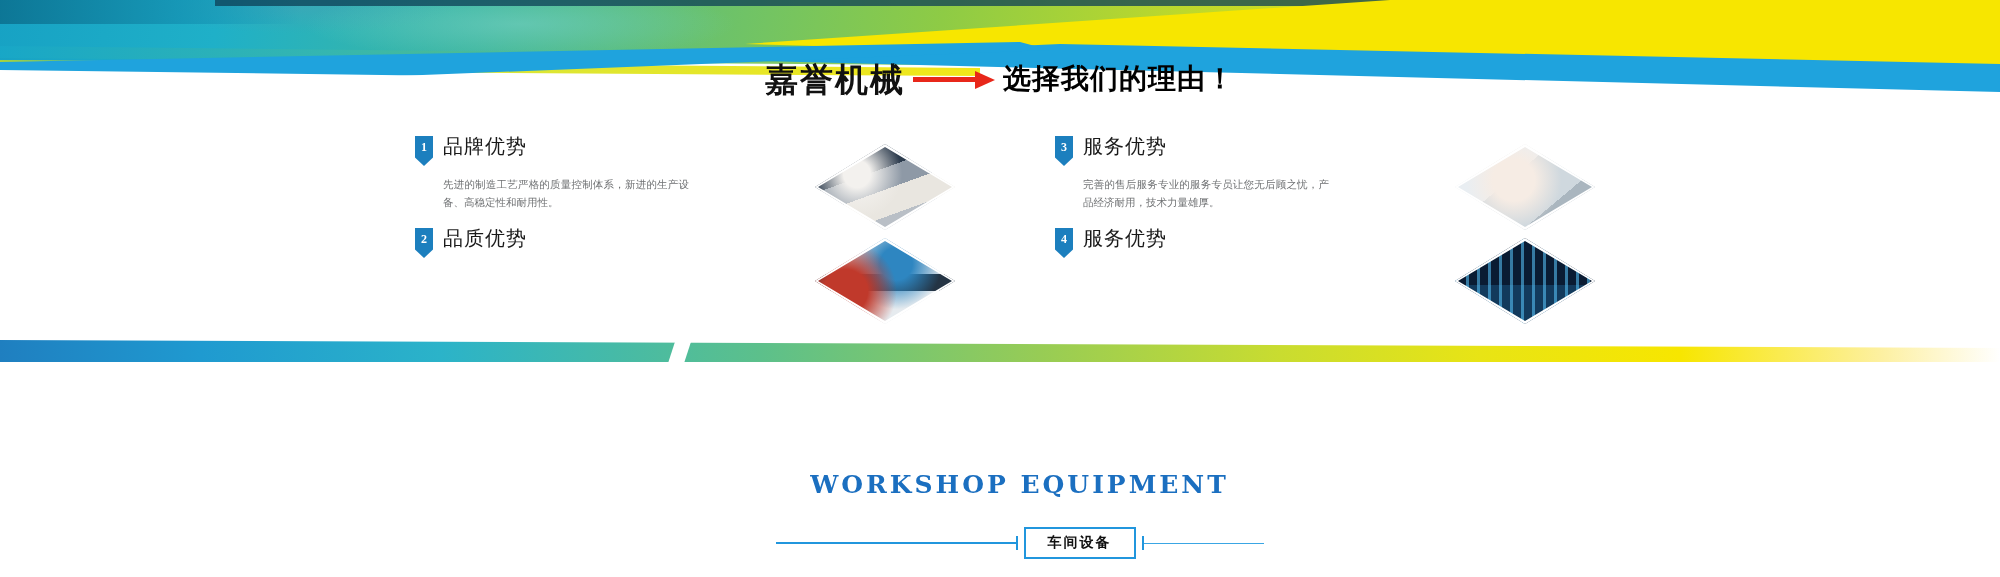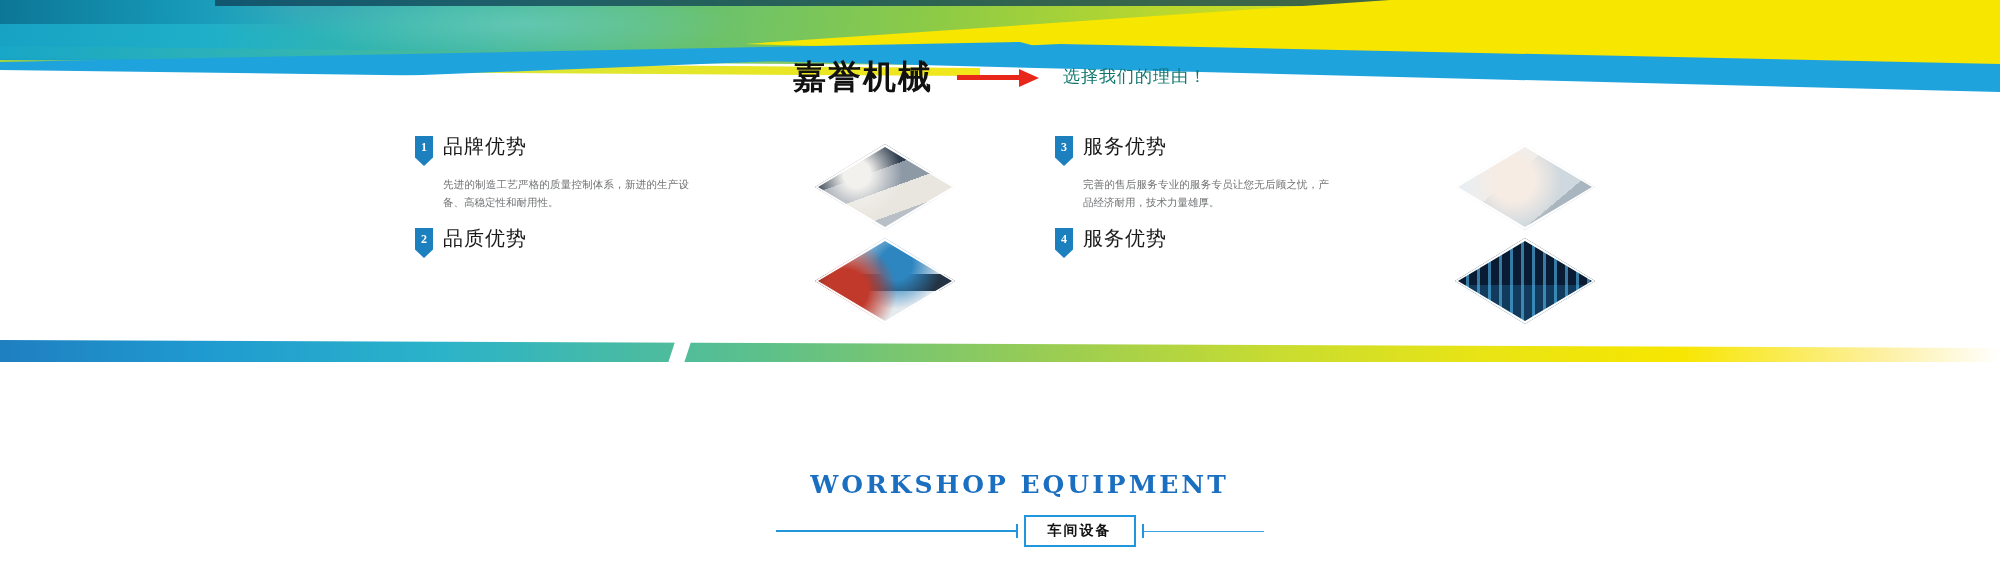--- a/index.html
+++ b/index.html
@@ -75,38 +75,38 @@
   .lime-streak {
     position:absolute; left:0; top:58px; width:980px; height:18px;
     background:linear-gradient(95deg,#b9d92e 0%,#d9e31c 55%,#f0e400 100%);
     clip-path:polygon(0 2px, 980px 10px, 980px 18px, 0 12px);
     opacity:.9;
   }
 
   
   .headline {
     position:absolute; left:0; top:60px; width:2000px;
-    display:flex; align-items:center; justify-content:center; gap:24px;
+    display:flex; align-items:center; justify-content:center; gap:8px;
   }
   .headline-title {
     font-family:"DejaVu Serif","Liberation Serif",serif;
     font-size:33px; font-weight:bold; color:#111; letter-spacing:2px;
     line-height:1;
   }
   .headline-arrow { position:relative; width:82px; height:20px; }
   .headline-arrow .shaft {
     position:absolute; left:0; top:8px; width:66px; height:5px; background:#e8271a;
   }
   .headline-arrow .head {
     position:absolute; left:62px; top:2px; width:0; height:0;
     border-left:20px solid #e8271a; border-top:9px solid transparent; border-bottom:9px solid transparent;
   }
   .headline-sub {
     font-family:"DejaVu Serif","Liberation Serif",serif;
-    font-size:17px; font-weight:normal; color:#0f766e; letter-spacing:1px;
+    font-size:28px; font-weight:bold; color:#000000; letter-spacing:1px;
   }
 
   
   .features {
     position:absolute; left:0; top:128px; width:2000px; height:200px;
   }
   .feat {
     position:absolute; width:330px;
   }
   .feat-head { display:flex; align-items:flex-start; gap:10px; }
@@ -176,21 +176,21 @@
     transform:skewX(-18deg);
   }
 
   
   .footer { position:absolute; left:0; top:470px; width:2000px; text-align:center;padding-left:39px; }
   .footer-en {
     font-family:"DejaVu Serif","Liberation Serif",serif;
     font-size:25px; font-weight:bold; color:#1b6fc0; letter-spacing:3px;
   }
   .footer-row {
-    margin-top:16px; display:flex; align-items:center; justify-content:center;
+    margin-top:28px; display:flex; align-items:center; justify-content:center;
   }
   .footer-line {
     width:240px; height:0; border-top:2px solid #2196dd;
   }
   .footer-line.thin { border-top:1px solid #3aa6e4; width:120px; }
   .footer-tick { width:0; height:14px; border-left:2px solid #2196dd; }
   .footer-box {
     border:2px solid #2196dd; padding:5px 22px; margin:0 6px;
     font-family:"DejaVu Serif","Liberation Serif",serif;
     font-size:14px; color:#111; font-weight:bold; letter-spacing:2px;

